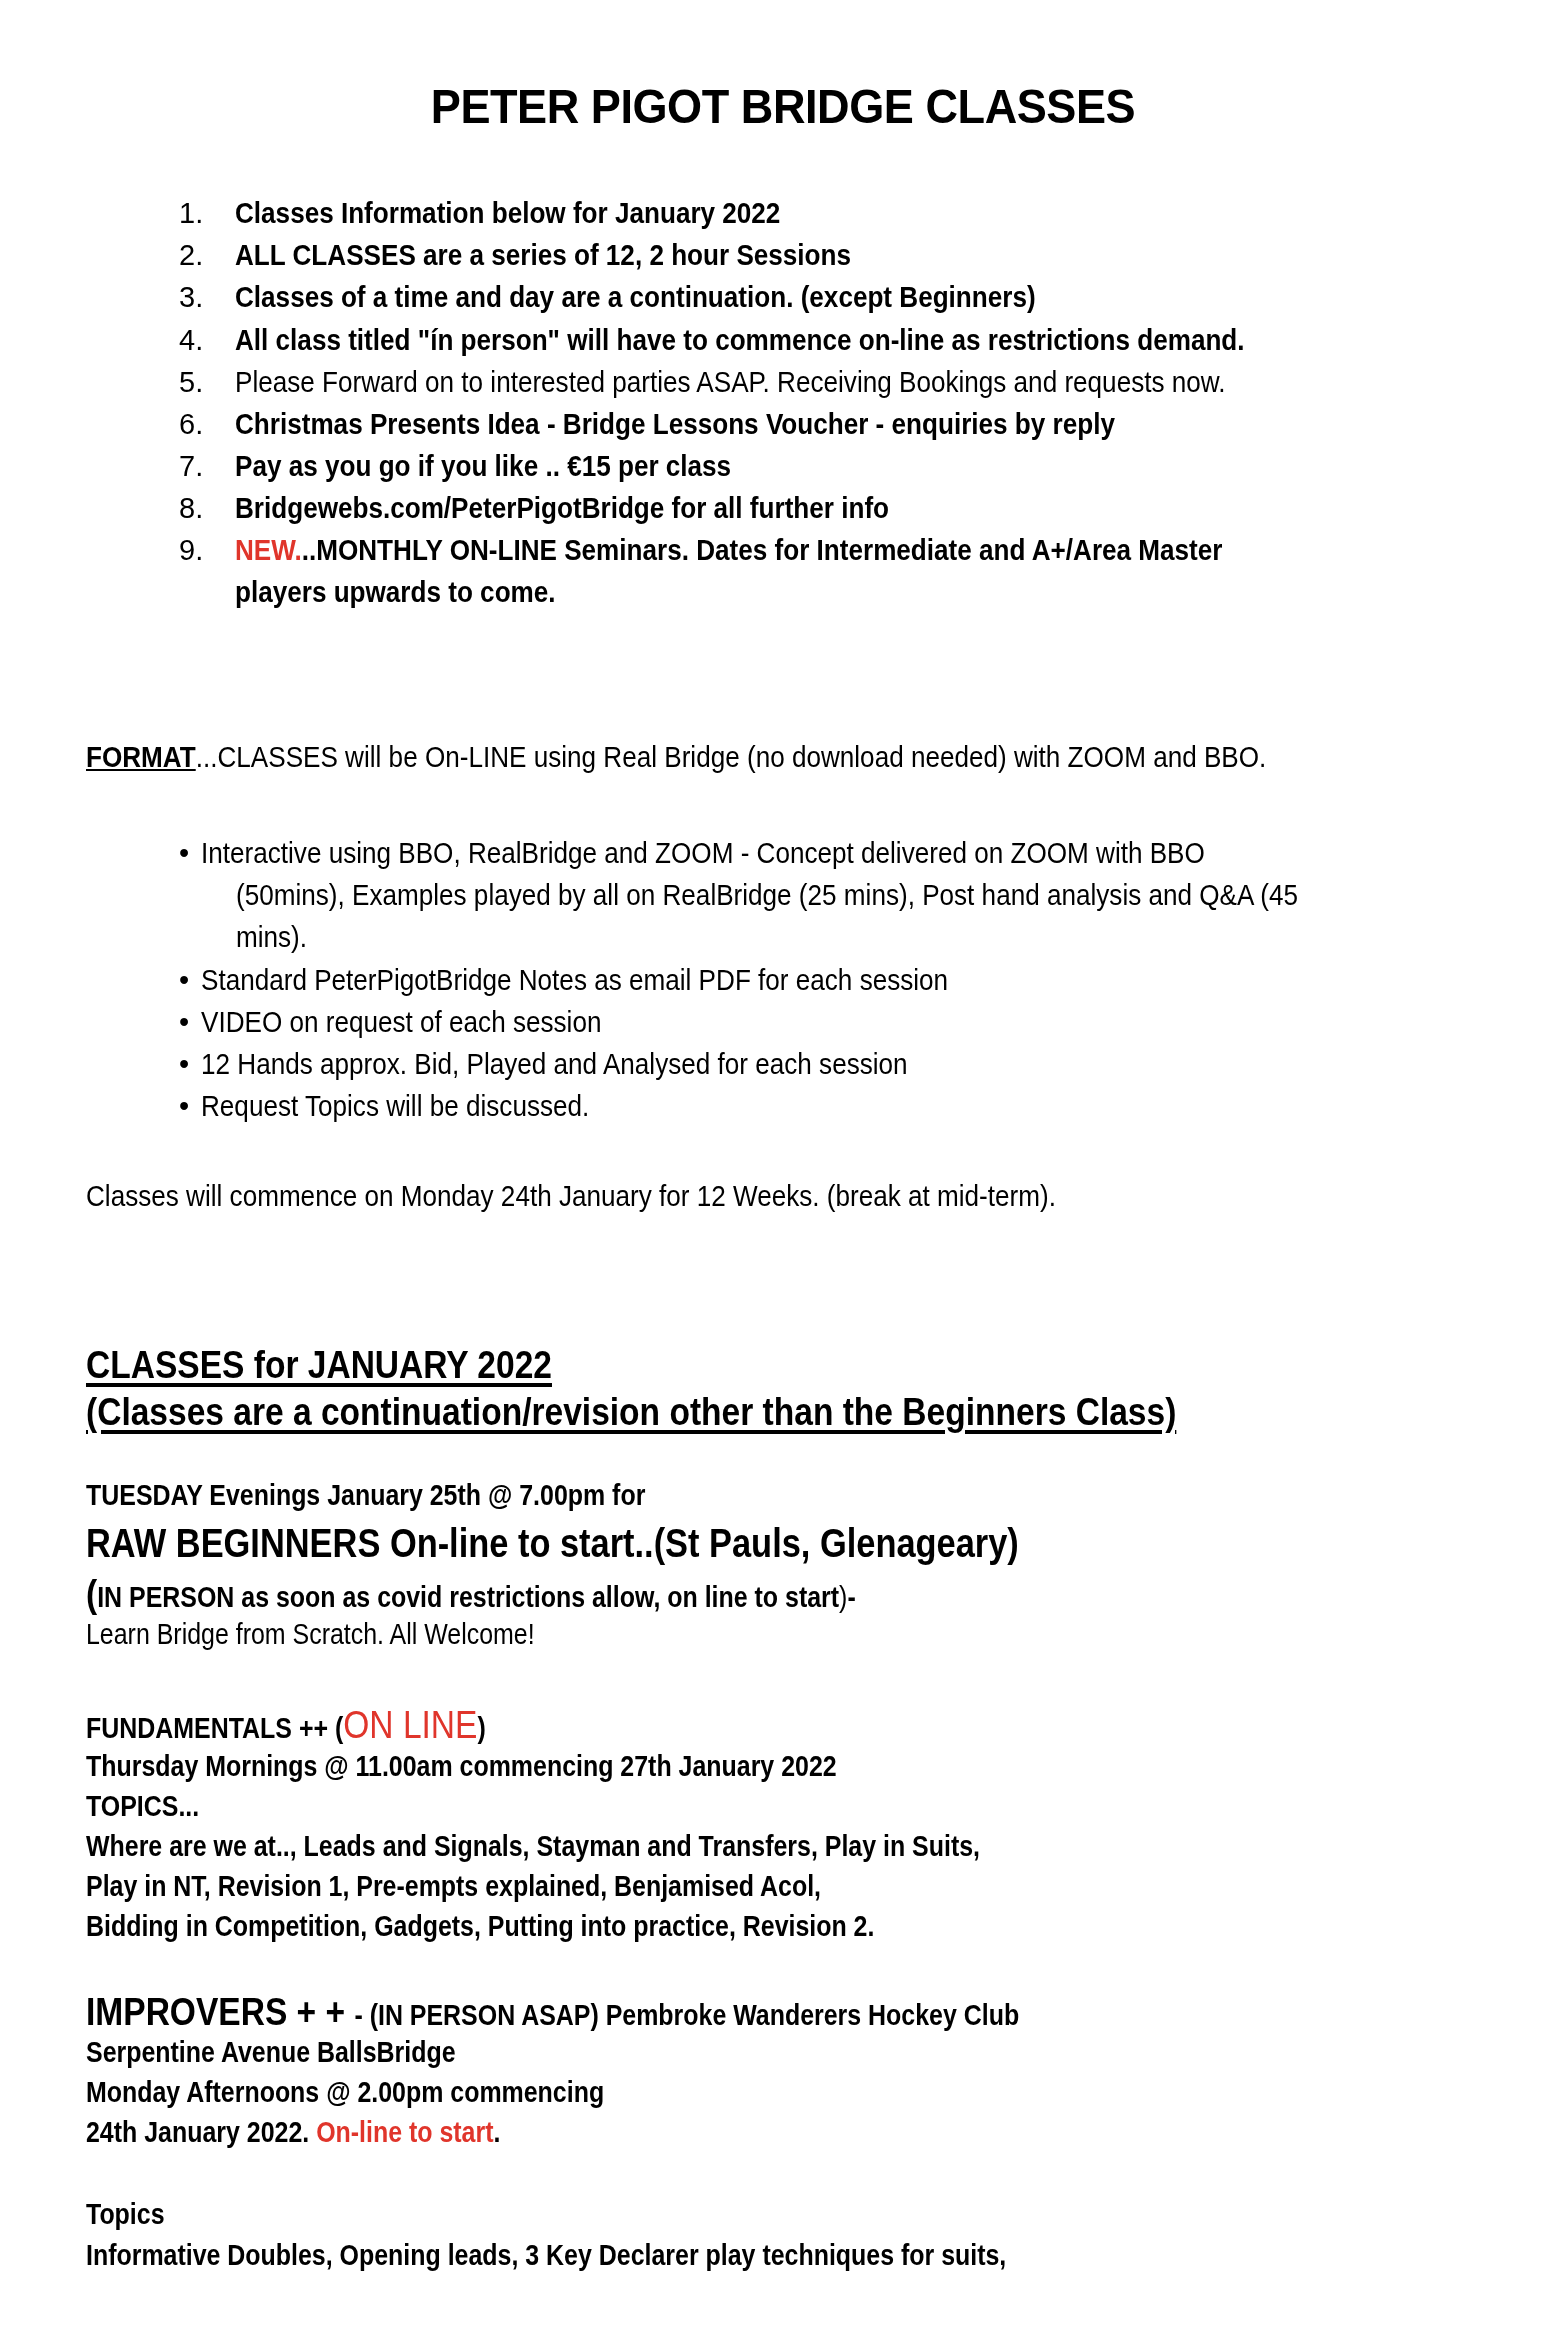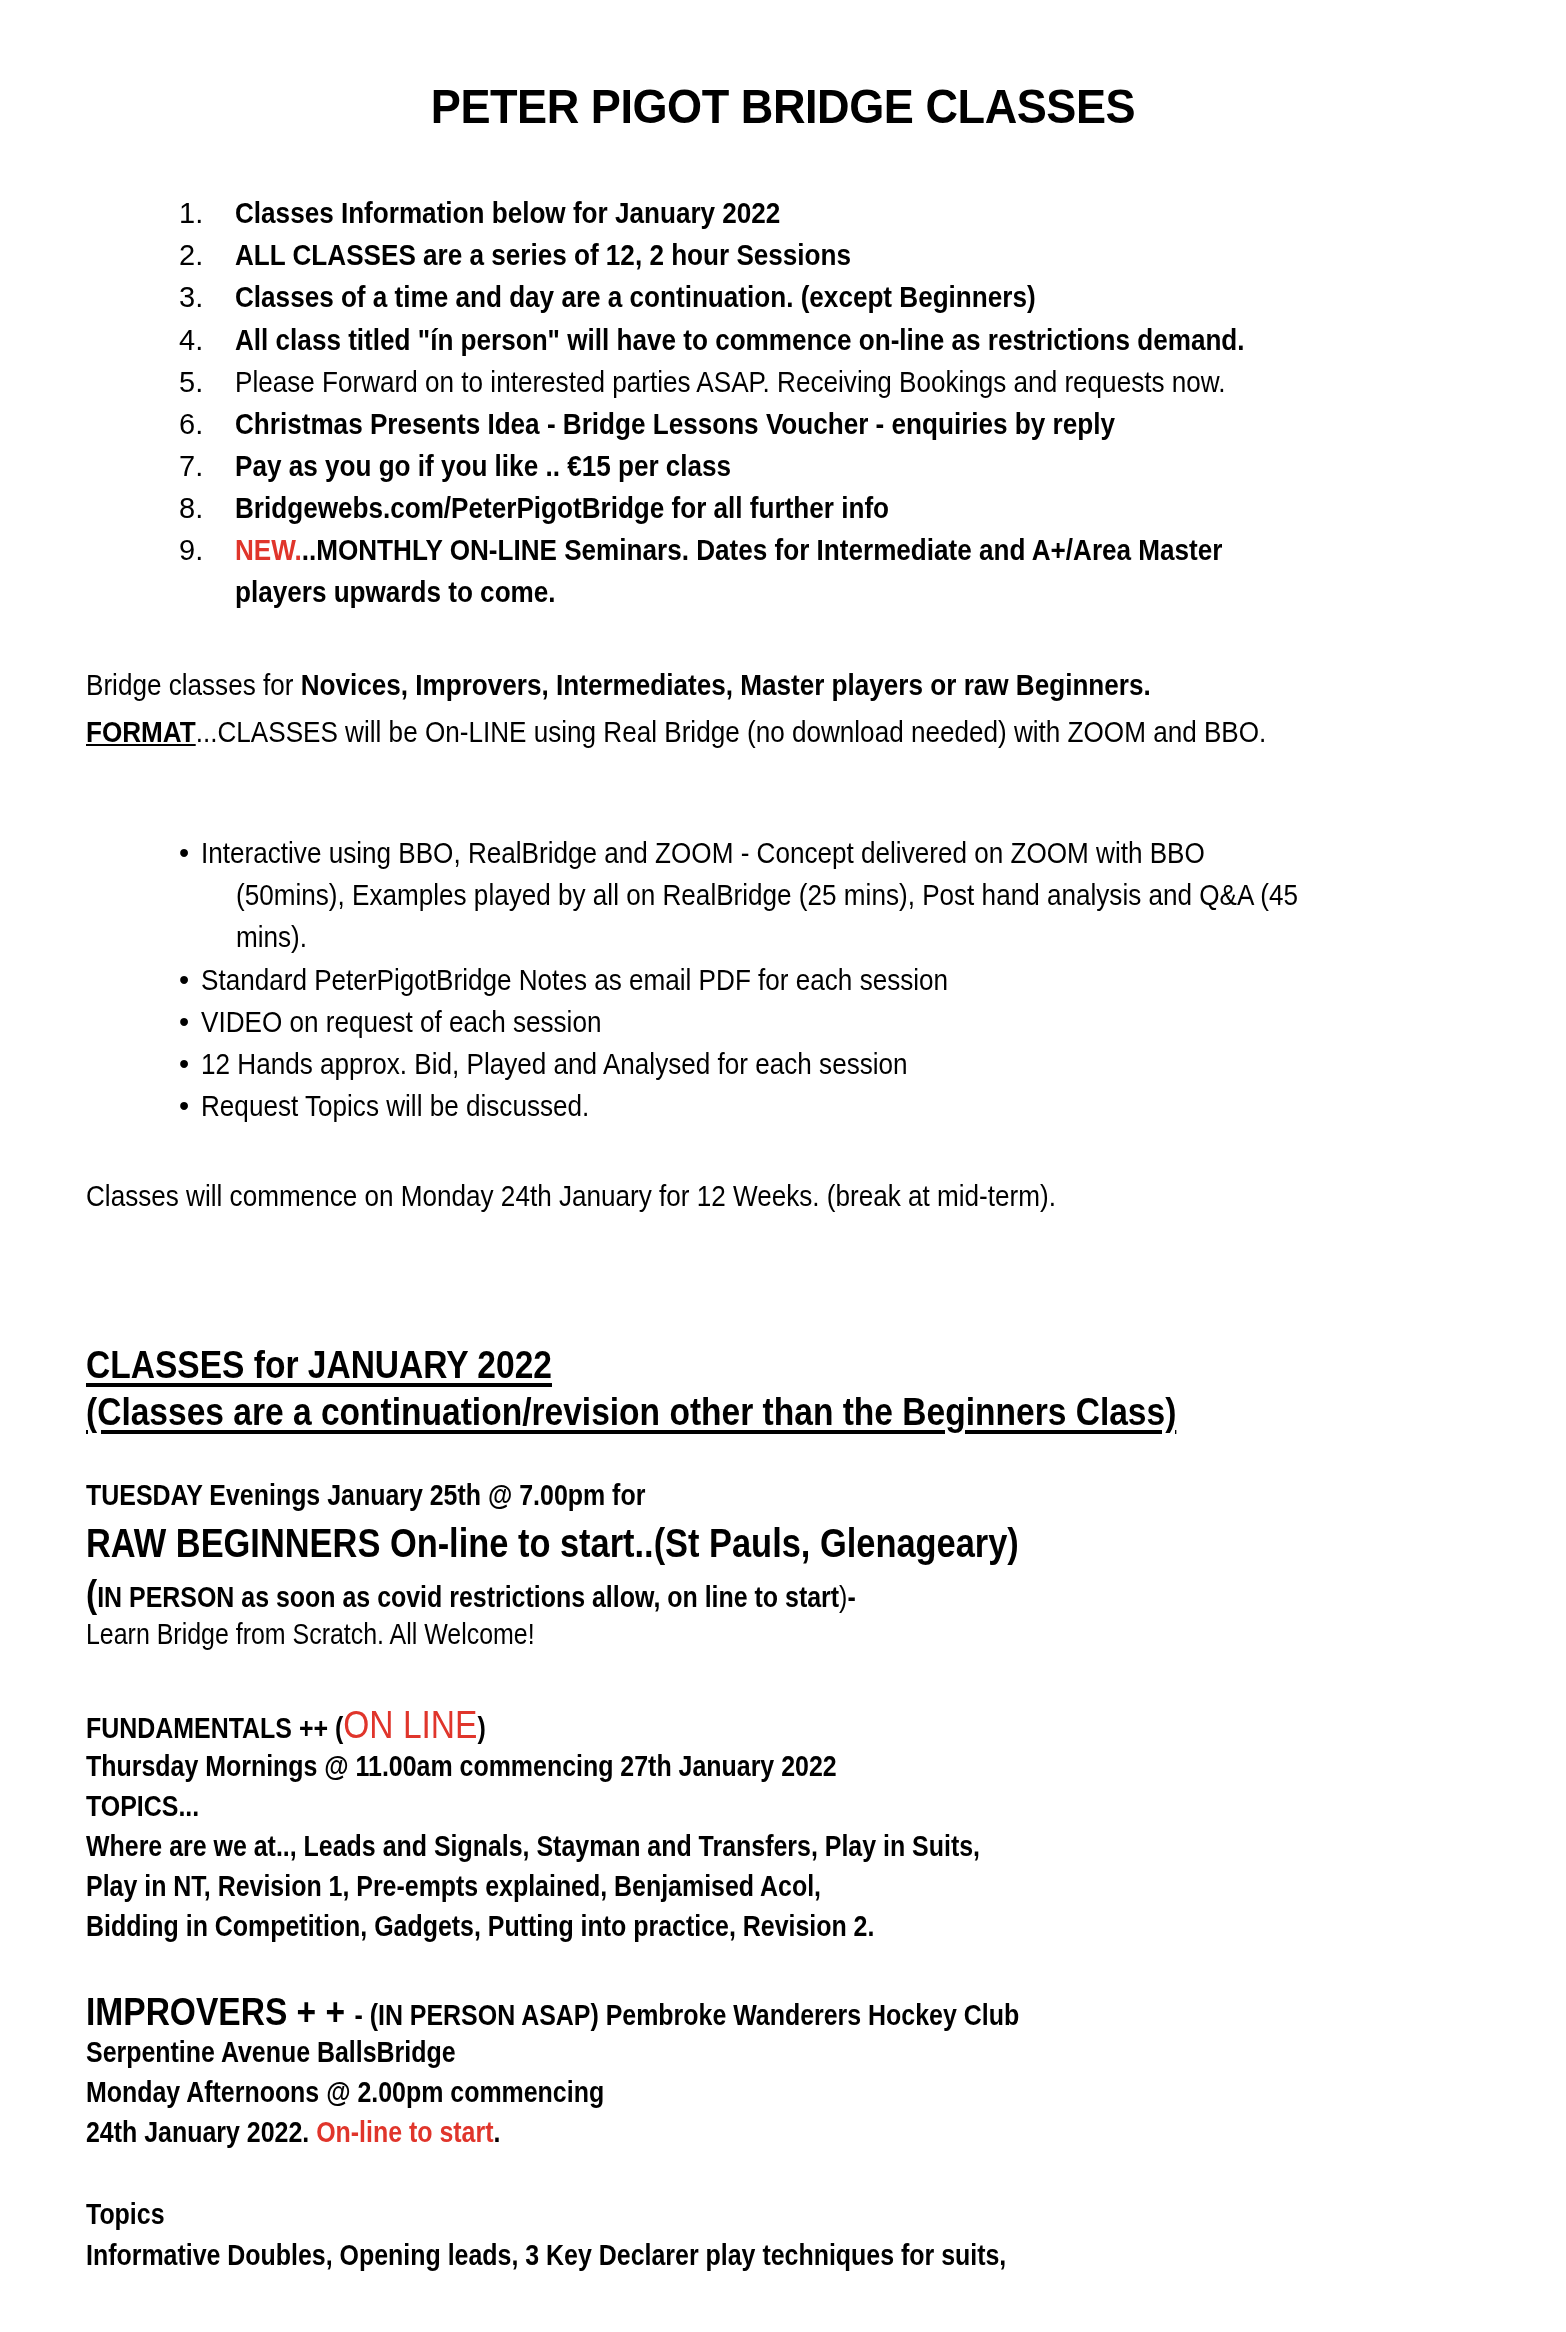--- a/index.html
+++ b/index.html
@@ -81,25 +81,22 @@
     </div>
     <div class="num-item" style="top:529px">
       <span class="n">9.</span>
       <span class="t b"><span class="red">NEW.</span><span>..MONTHLY ON-LINE Seminars. Dates for Intermediate and  A+/Area Master</span></span>
     </div>
     <div class="num-item" style="top:571px">
       <span class="t b">players upwards to come.</span>
     </div>
   </div>
 
-  <div class="para cal" style="top:664px">
-    <span class="sq"><span>Bridge classes for </span><span class="b">Novices, Improvers, Intermediates, Master players or raw Beginners.</span></span>
-  </div>
 
-  <div class="para cal" style="top:711px">
+  <div class="para cal" style="top:736px">
     <span class="sq"><span class="b u">FORMAT</span><span>...CLASSES will be On-LINE using Real Bridge (no download needed) with ZOOM and BBO.</span></span>
   </div>
 
   <div class="cal">
     <div class="bul" style="top:832px">
       <span class="dot">•</span>
       <span class="t">Interactive using BBO, RealBridge and ZOOM - Concept delivered on ZOOM with BBO</span>
       <span class="t2" style="top:42px">(50mins), Examples played by all on RealBridge (25 mins), Post hand analysis and Q&amp;A (45</span>
       <span class="t2" style="top:84px">mins).</span>
     </div>

